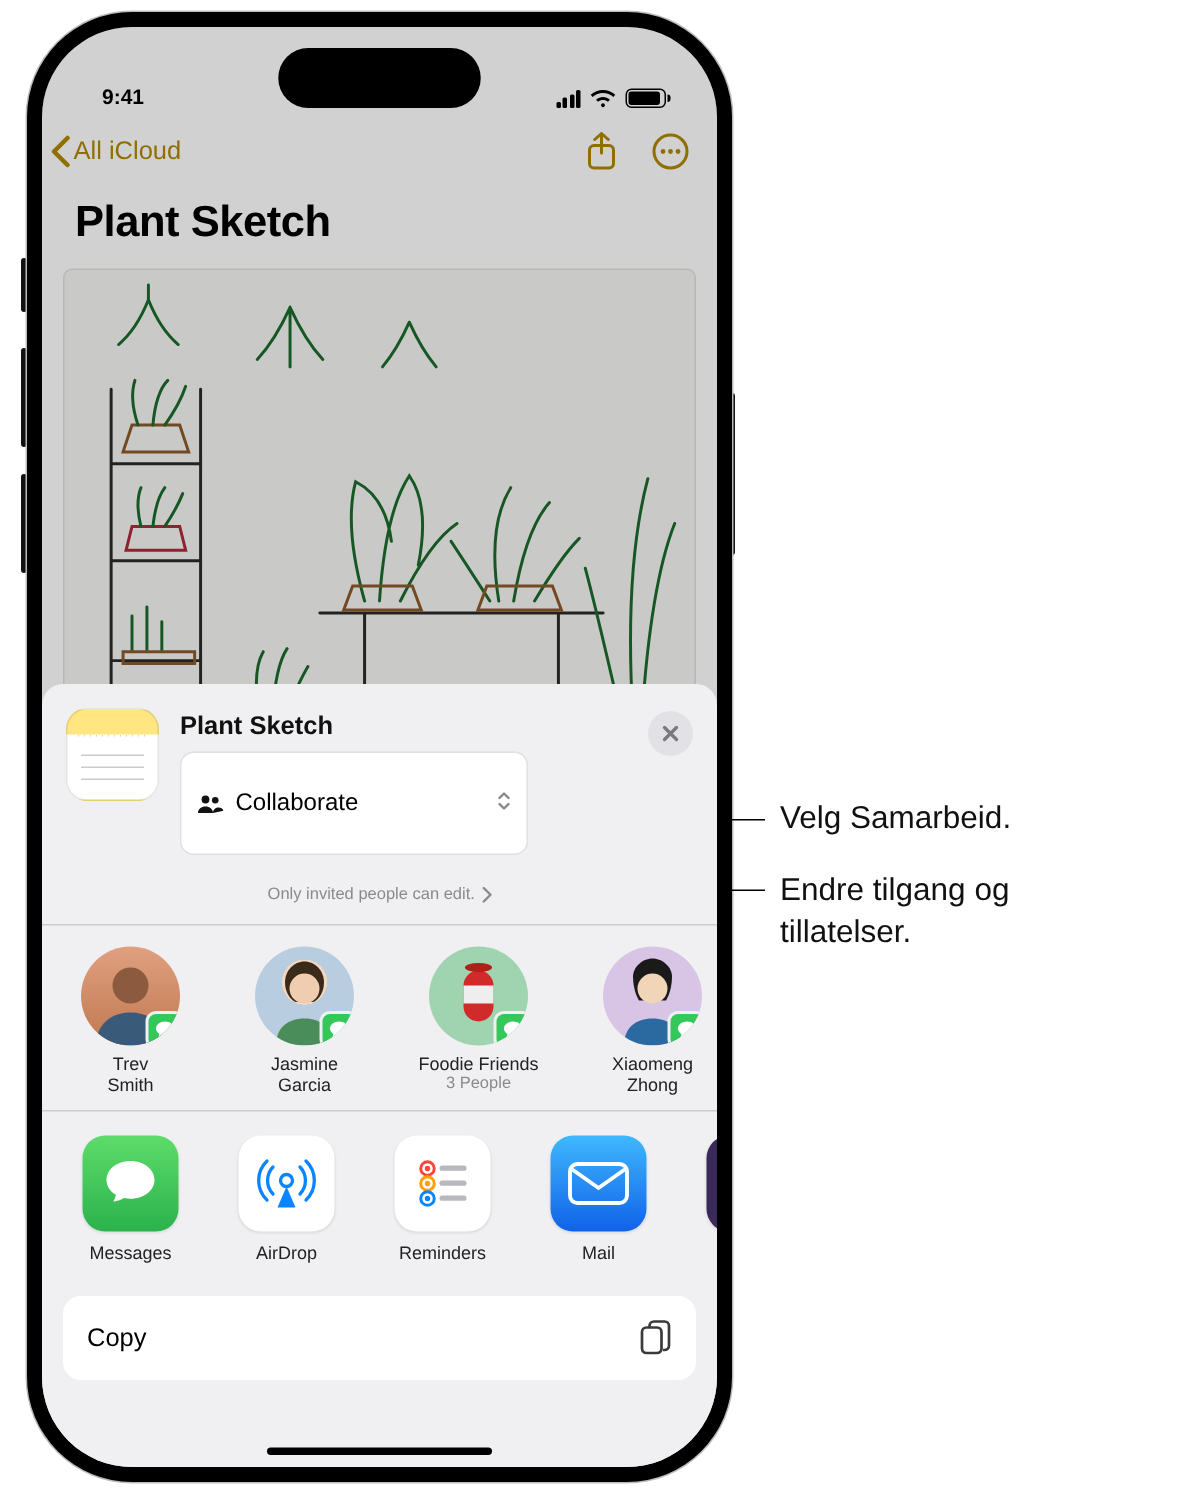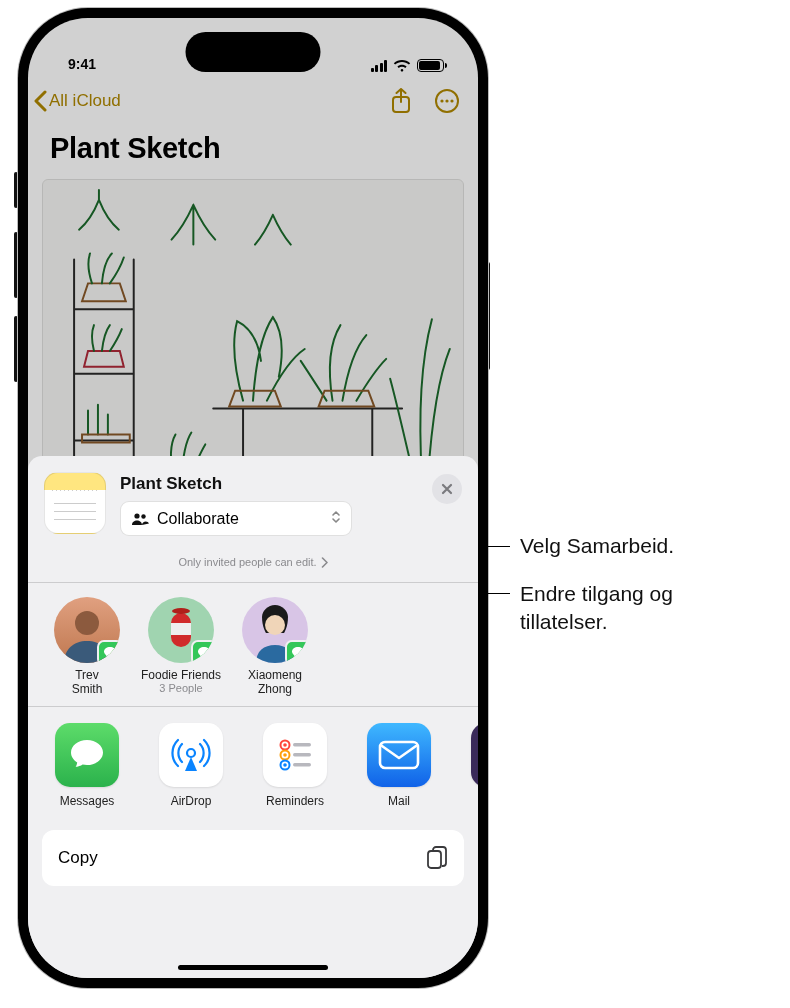--- a/index.html
+++ b/index.html
@@ -126,21 +126,21 @@
     opacity:.6;
   }
   .sheet-header-main { flex: 1; padding-top: 2px; }
   .sheet-title { font-size: 17px; font-weight: 600; color:#111; }
   .collab-select {
     margin-top: 7px;
     display: flex; align-items: center; gap: 8px;
     background: #fff;
     border: 0.5px solid rgba(0,0,0,0.12);
     border-radius: 9px;
-    padding: 7px 10px;
+    padding: 24px 10px;
     width: 232px;
     font-size: 16px;
   }
   .collab-select .chev { margin-left: auto; color:#888; font-size:12px; }
   .permissions-row {
     display: flex; align-items: center; justify-content: center;
     font-size: 11px; color: #8a8a8e;
     padding: 8px 0 14px;
     gap: 4px;
   }
@@ -148,21 +148,21 @@
     width: 30px; height: 30px; border-radius: 50%;
     background: #e2e2e6; color: #7a7a7e;
     display:flex; align-items:center; justify-content:center;
     font-size: 16px; font-weight: 600;
     flex-shrink:0;
     margin-top: 2px;
   }
   .divider { height: 0.5px; background: rgba(0,0,0,0.15); margin: 0; }
 
   .contacts-row {
-    display: flex; gap: 12px; padding: 14px 4px 10px 18px; overflow: hidden;
+    display: flex; gap: 34px; padding: 14px 4px 10px 18px; overflow: hidden;
   }
   .contact { display:flex; flex-direction:column; align-items:center; width: 82px; text-align:center; flex-shrink:0; }
   .avatar {
     width: 66px; height:66px; border-radius:50%;
     background:#ddd; position:relative; margin-bottom:5px;
     display:flex; align-items:center; justify-content:center;
     overflow:hidden;
   }
   .avatar-badge {
     position:absolute; right:-3px; bottom:-3px;
@@ -380,20 +380,35 @@
               </svg>
             <div class="avatar-badge">
                 <svg width="14" height="13" viewBox="0 0 14 13">
                   <path d="M7 1C3.7 1 1 3 1 5.6c0 1.5.9 2.8 2.3 3.7-.1.9-.6 1.7-.6 1.7s1.6-.2 2.6-.9c.5.1 1.1.2 1.7.2 3.3 0 6-2 6-4.7S10.3 1 7 1z" fill="#fff"></path>
                 </svg>
               </div>
           </div>
           <div class="contact-name"><span>Trev</span><br><span>Smith</span></div>
         </div>
 
+        <div class="contact">
+          <div class="avatar" style="background:radial-gradient(circle at 50% 36%, #f3d7bf 28%, #b8cde0 28%)">
+            <svg width="66" height="66" viewBox="0 0 66 66">
+                <path d="M20 24c0-8 6-14 13-14s13 6 13 14c0 6-3 11-7 13h-12c-4-2-7-7-7-13z" fill="#3a2a1a"></path>
+                <circle cx="33" cy="28" r="10" fill="#f0cdb0"></circle>
+                <path d="M14 66c0-12 8-18 19-18s19 6 19 18" fill="#4a8c5a"></path>
+              </svg>
+            <div class="avatar-badge">
+                <svg width="14" height="13" viewBox="0 0 14 13">
+                  <path d="M7 1C3.7 1 1 3 1 5.6c0 1.5.9 2.8 2.3 3.7-.1.9-.6 1.7-.6 1.7s1.6-.2 2.6-.9c.5.1 1.1.2 1.7.2 3.3 0 6-2 6-4.7S10.3 1 7 1z" fill="#fff"></path>
+                </svg>
+              </div>
+          </div>
+          <div class="contact-name"><span>Jasmine</span><br><span>Garcia</span></div>
+        </div>
 
         <div class="contact">
           <div class="avatar" style="background:#a0d4b0">
             <svg width="66" height="66" viewBox="0 0 66 66">
                 <rect x="23" y="16" width="20" height="34" rx="10" fill="#d02a2a"></rect>
                 <rect x="23" y="26" width="20" height="12" fill="#eee"></rect>
                 <ellipse cx="33" cy="14" rx="9" ry="3" fill="#b0201a"></ellipse>
               </svg>
             <div class="avatar-badge">
                 <svg width="14" height="13" viewBox="0 0 14 13">

